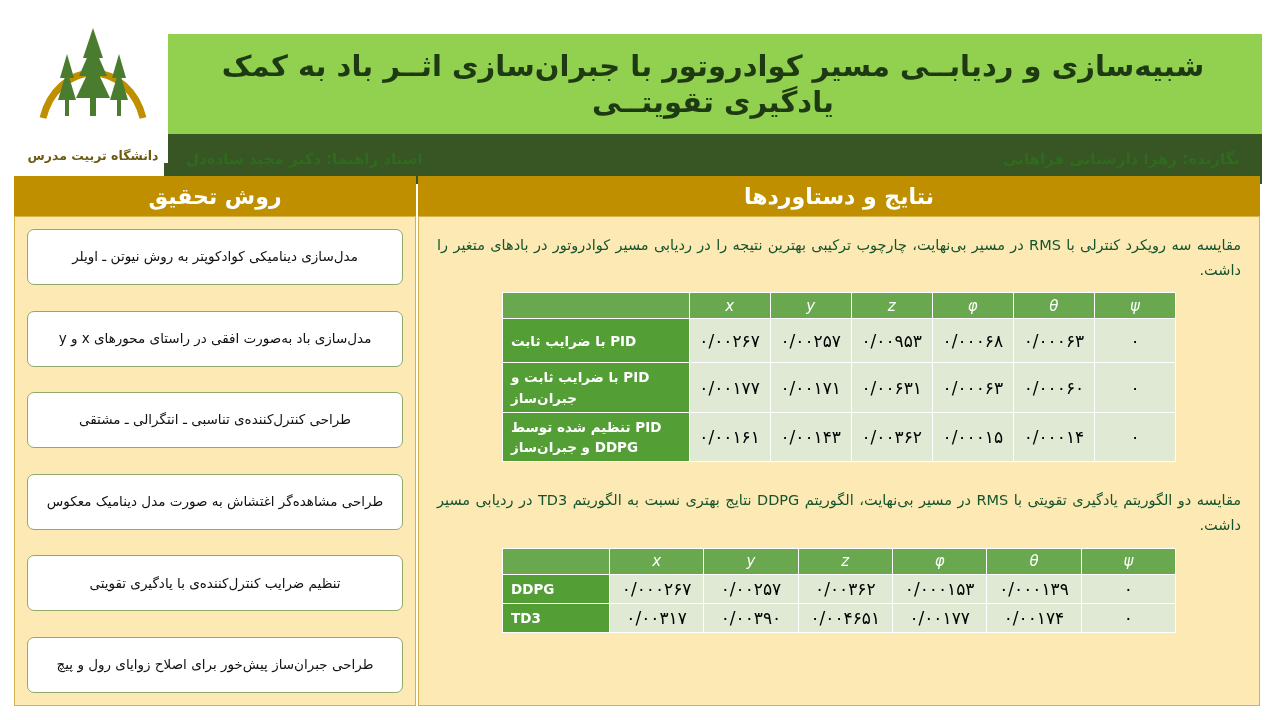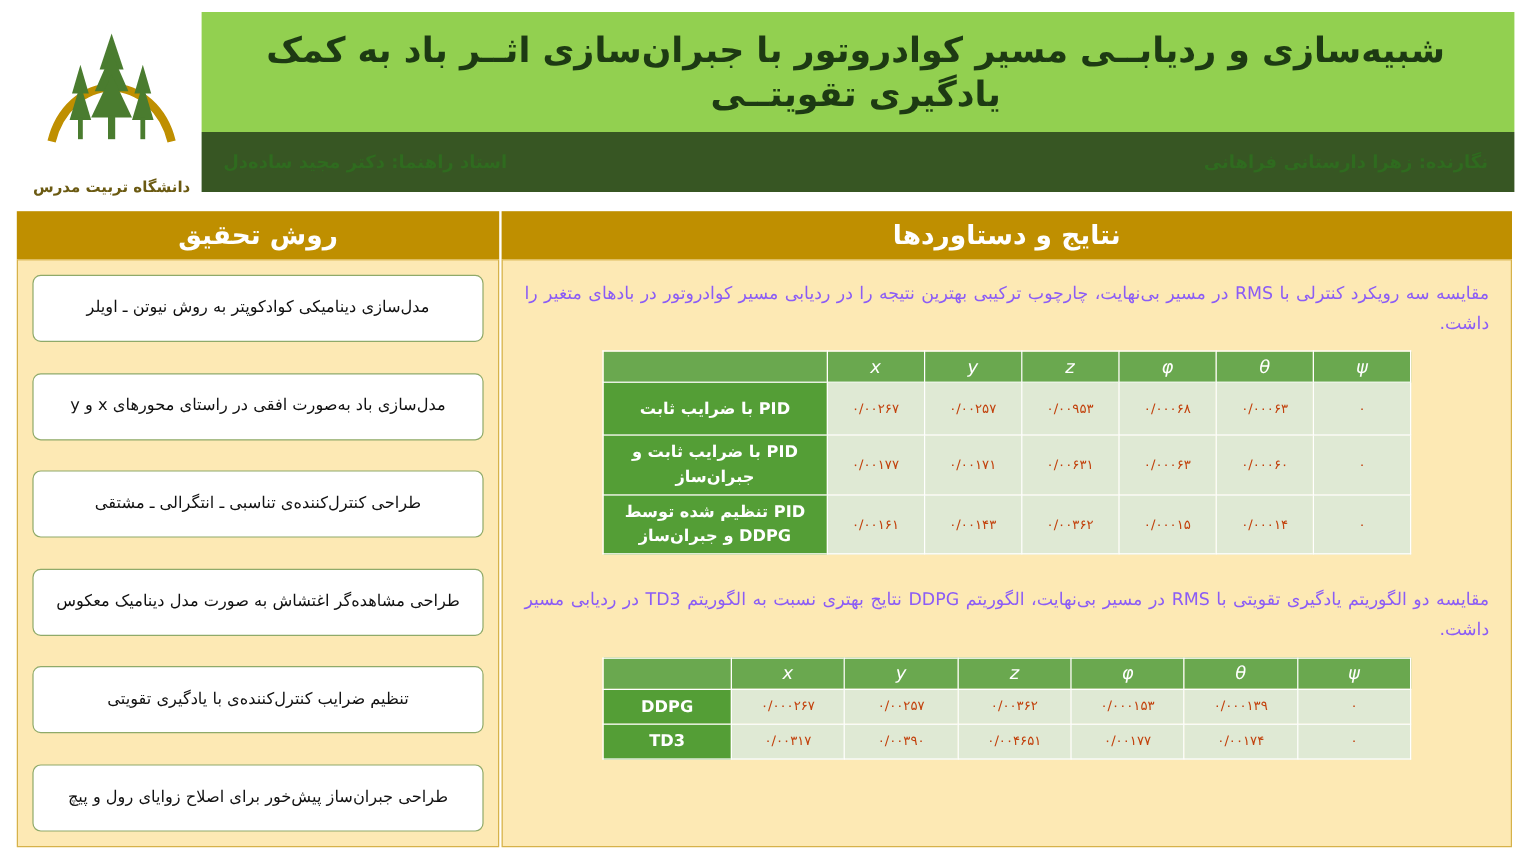--- a/index.html
+++ b/index.html
@@ -23,20 +23,21 @@
     width: 1098px; height: 150px;
   }
   .title-bar {
     width: 100%;
     height: 100px;
     background: #92d050;
     display: flex;
     align-items: center;
     justify-content: center;
     padding: 0 18px;
+    margin-top: 24px;
   }
   .title-text {
     color: #1d3a13;
     font-size: 29px;
     font-weight: bold;
     line-height: 1.25;
     text-align: center;
     direction: rtl;
   }
   .author-bar {
@@ -99,21 +100,21 @@
   .results-body {
     width: 100%;
     height: 490px;
     background: #fde9b4;
     border: 1px solid #d6b24a;
     padding: 14px 16px 10px 16px;
     direction: rtl;
   }
   .para {
     font-size: 14.5px;
-    color: #8b5cf6;
+    color: #14532d;
     line-height: 1.7;
     text-align: justify;
     direction: rtl;
     margin: 2px 2px 10px 2px;
   }
 
   table.res {
     border-collapse: collapse;
     margin: 4px auto 0 auto;
     direction: rtl;
@@ -126,32 +127,32 @@
   table.res thead th {
     background: #6aa84f;
     color: #ffffff;
     font-size: 15px;
     font-style: italic;
     height: 26px;
     font-weight: normal;
   }
   table.res td.num {
     background: #dfe9d4;
-    color: #c2410c;
-    font-size: 11px;
+    color: #000000;
+    font-size: 17px;
     height: 44px;
   }
   table.res td.label {
     background: #549e36;
     color: #ffffff;
     font-size: 13.5px;
     font-weight: bold;
     padding: 4px 8px;
     line-height: 1.5;
-    text-align: center;
+    text-align: left;
   }
   
   #tbl1 { width: 674px; }
   #tbl1 col.c-num { width: 80px; }
   #tbl1 col.c-lab { width: 184px; }
   
   #tbl2 { width: 674px; }
   #tbl2 col.c-num { width: 90px; }
   #tbl2 col.c-lab { width: 102px; }
   #tbl2 td.num { height: 28px; }

